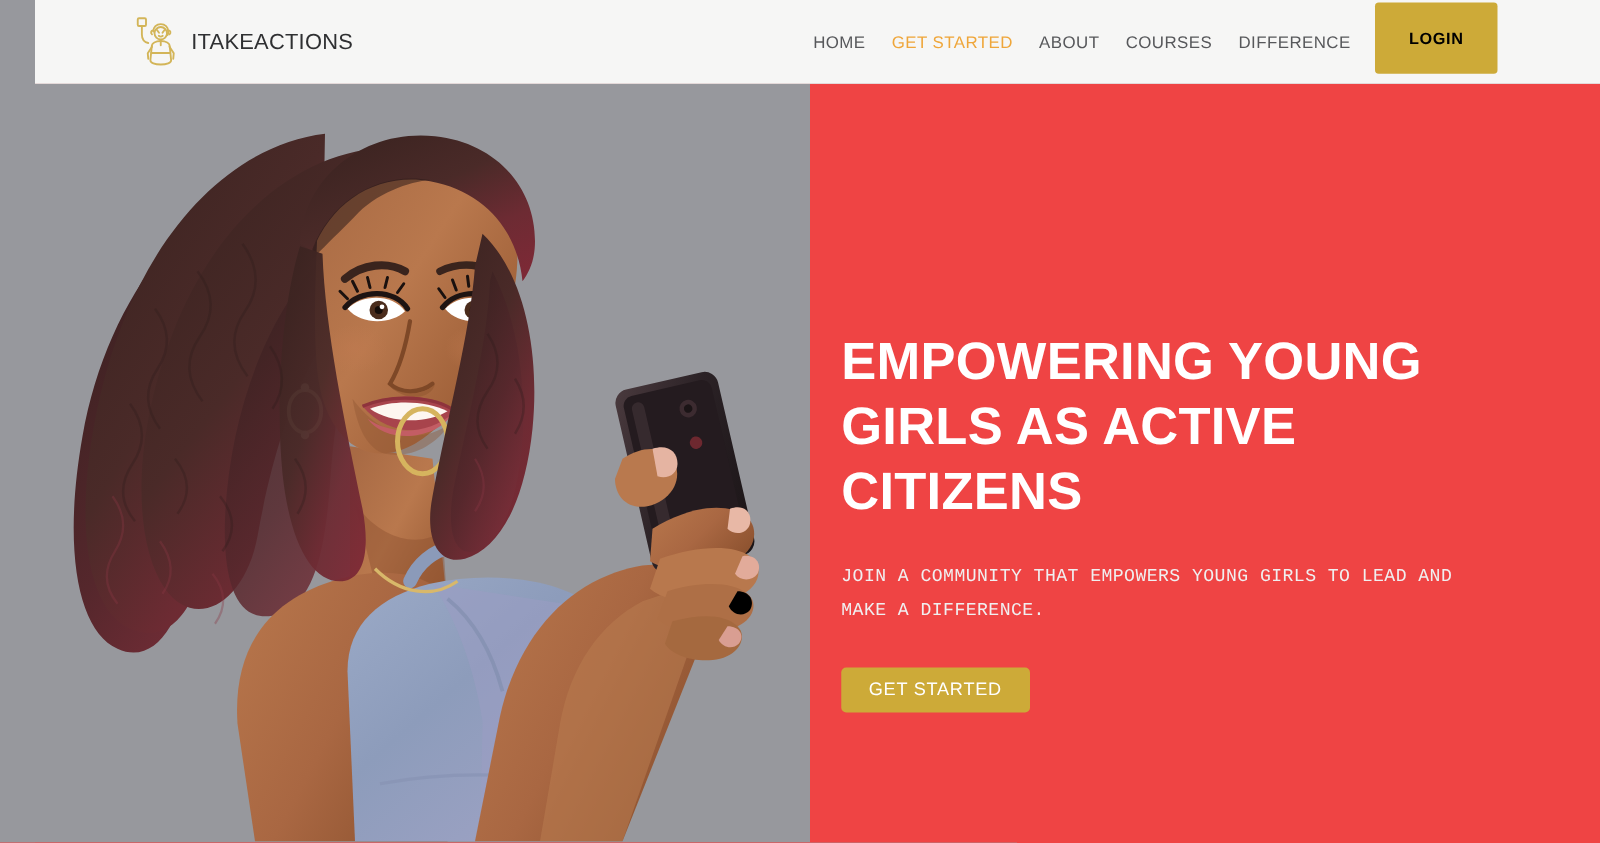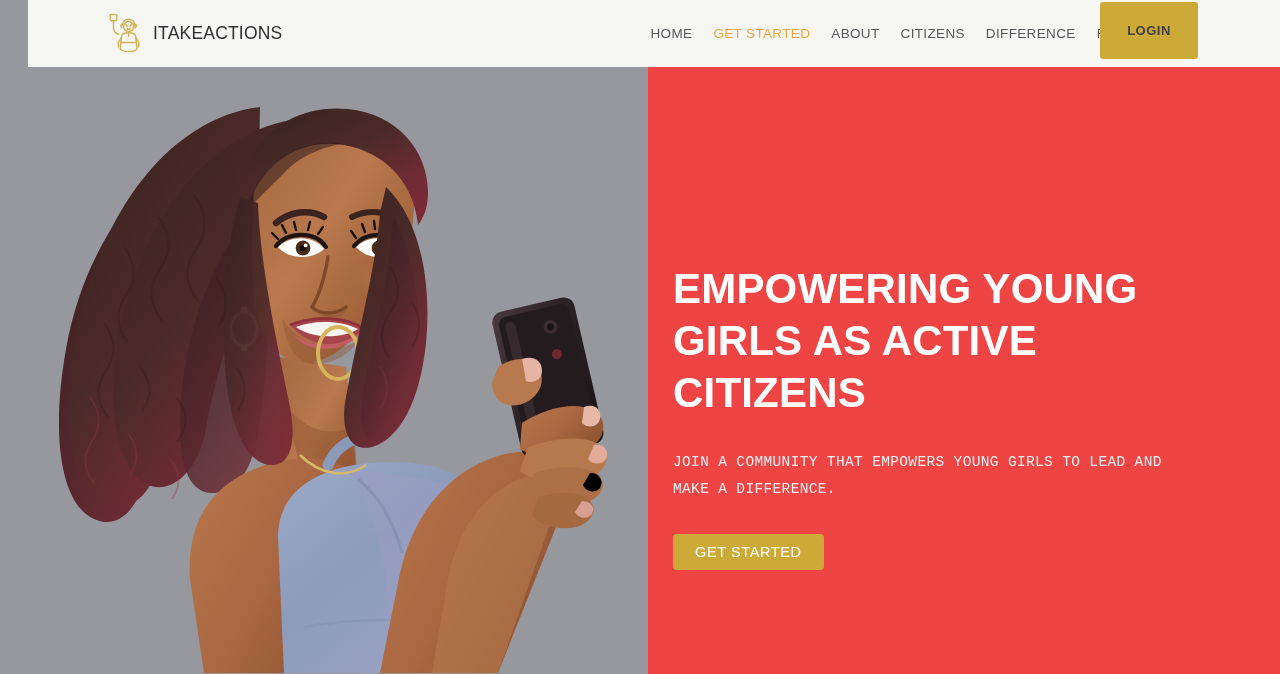--- a/index.html
+++ b/index.html
@@ -88,21 +88,21 @@
 
   .login-button {
     position: absolute;
     left: 1072px;
     top: 2px;
     width: 98px;
     height: 57px;
     background: #cdaa38;
     border: none;
     border-radius: 3px;
-    color: #404040;
+    color: #000000;
     font-family: "Liberation Sans", sans-serif;
     font-size: 13px;
     font-weight: bold;
     letter-spacing: 0.5px;
     cursor: pointer;
   }
 
   
   .hero {
     position: absolute;
@@ -198,21 +198,21 @@
           <path d="M13.0 29.4 L28.2 29.4"></path>
         </svg>
       </span>
       <span class="brand-name">ITAKEACTIONS</span>
     </a>
 
     <nav class="main-nav">
       <a class="nav-link" href="#">HOME</a>
       <a class="nav-link is-active" href="#">GET STARTED</a>
       <a class="nav-link" href="#">ABOUT</a>
-      <a class="nav-link" href="#">CITIZENS</a>
+      <a class="nav-link" href="#">COURSES</a>
       <a class="nav-link" href="#">DIFFERENCE</a>
       <a class="nav-link" href="#">FAQS</a>
     </nav>
 
     <button class="login-button">LOGIN</button>
   </header>
 
   <section class="hero">
 
     <div class="hero-photo">

